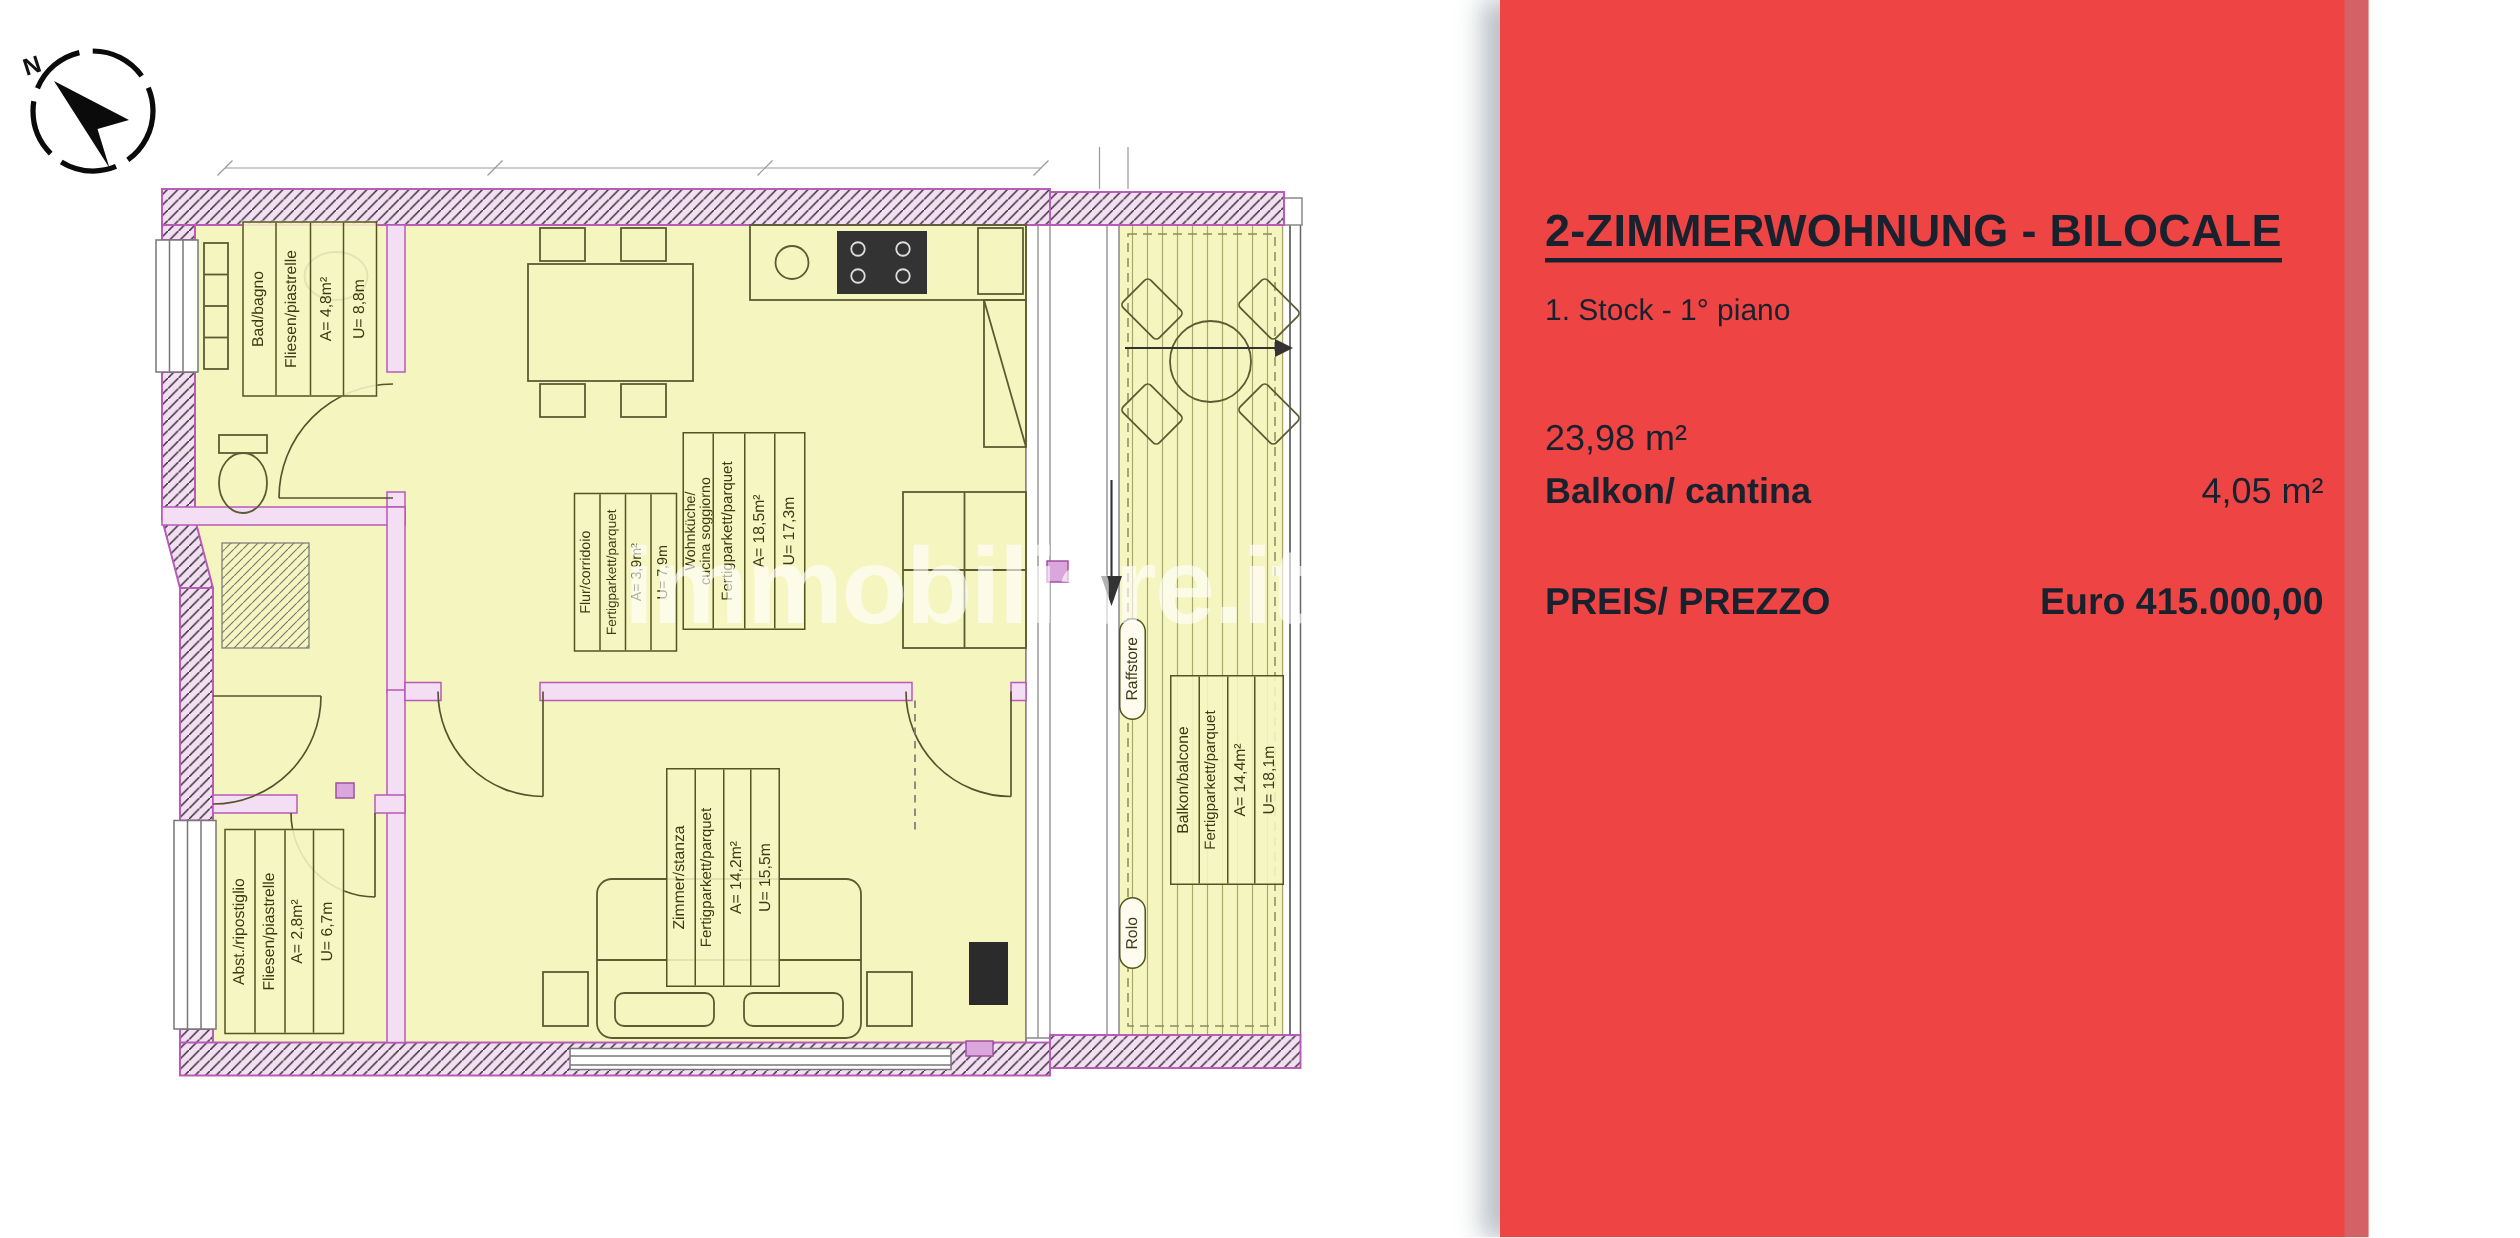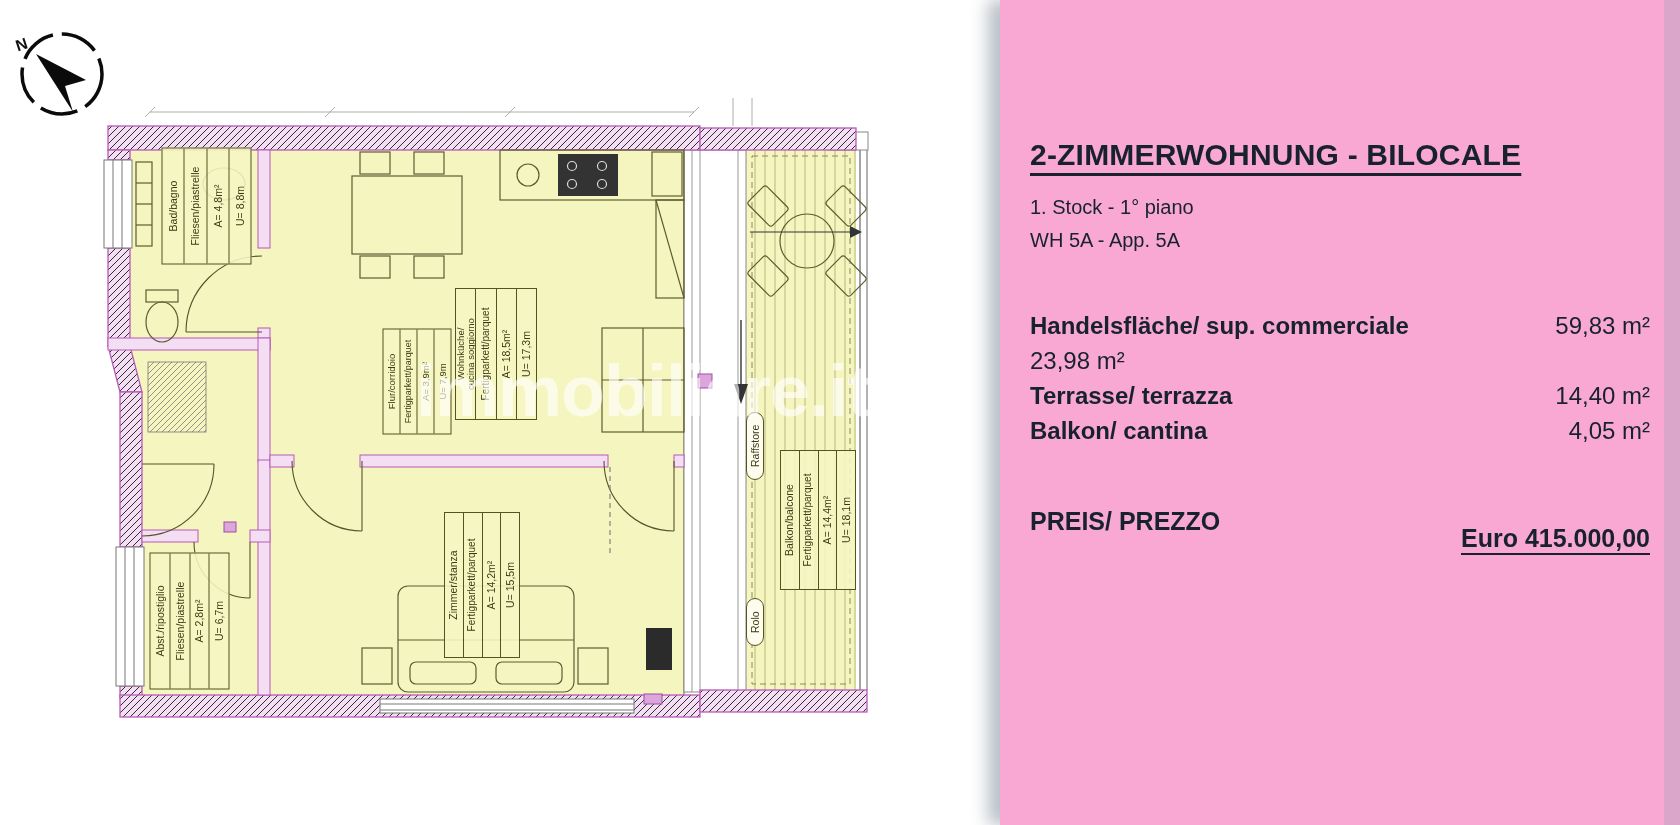--- a/index.html
+++ b/index.html
@@ -25,38 +25,38 @@
     border:1.4px solid #55531f;border-radius:10px;background:#fdfcee;color:#3c3a14;
     font-size:10.5px;display:flex;align-items:center;justify-content:center;
     box-sizing:border-box;}
 
   
   .compass{position:absolute;left:8px;top:16px;width:104px;height:108px;}
   .compass .n{position:absolute;left:8px;top:20px;font-weight:bold;font-size:16px;
     color:#111;transform:rotate(-18deg);}
 
   
-  .panel{position:absolute;left:1000px;top:0;width:680px;height:825px;
-    background:#f9a8d4;box-shadow:-12px 0 16px rgba(100,115,130,.45);}
+  .panel{position:absolute;left:1000px;top:0;width:579px;height:825px;
+    background:#ef4444;box-shadow:-12px 0 16px rgba(100,115,130,.45);}
   .panel-right-strip{position:absolute;right:0;top:0;width:16px;height:825px;
     background:rgba(145,165,180,.30);}
   .panel-inner{position:relative;z-index:3;padding:138px 30px 0 30px;color:#18222f;}
   .title{margin:0 0 24px 0;font-size:30px;font-weight:700;letter-spacing:.2px;
     text-decoration:underline;text-underline-offset:8px;text-decoration-thickness:2.5px;}
   .subtitle{font-size:20px;font-weight:400;margin-bottom:10px;}
   .area-table{margin-top:56px;}
   .arow{display:flex;justify-content:space-between;align-items:center;height:35px;
     font-size:24px;}
   .alabel{font-weight:700;}
   .avalue{font-weight:400;}
   .price-row{display:flex;justify-content:space-between;align-items:center;
     margin-top:42px;font-size:25px;}
   .plabel{font-weight:700;}
-  .pvalue{font-weight:700;text-decoration:underline;text-underline-offset:6px;
-    text-decoration-thickness:2px;margin-top:34px;}
+  .pvalue{font-weight:700;text-underline-offset:6px;
+    text-decoration-thickness:2px;}
 
   
   .watermark{position:absolute;left:416px;top:350px;z-index:2;font-size:72px;
     font-weight:700;letter-spacing:-1px;color:rgba(255,255,255,.62);
     pointer-events:none;white-space:nowrap;}
 </style>
 </head>
 <body>
 
 <div class="stage">
@@ -289,33 +289,24 @@
 
     <div class="pill" style="left:746px;top:412px;width:18px;height:68px;">Raffstore</div>
     <div class="pill" style="left:746px;top:598px;width:18px;height:48px;">Rolo</div>
   </div>
 
   <div class="panel">
     <div class="panel-right-strip"></div>
     <div class="panel-inner">
       <h1 class="title">2-ZIMMERWOHNUNG - BILOCALE</h1>
       <div class="subtitle">1. Stock - 1° piano</div>
-      <div class="subtitle">WH 5A - App. 5A</div>
 
       <div class="area-table">
         <div class="arow">
-          <span class="alabel">Handelsfläche/ sup. commerciale</span>
-          <span class="avalue">59,83 m²</span>
-        </div>
-        <div class="arow">
           <span class="avalue">23,98 m²</span>
-        </div>
-        <div class="arow">
-          <span class="alabel">Terrasse/ terrazza</span>
-          <span class="avalue">14,40 m²</span>
         </div>
         <div class="arow">
           <span class="alabel">Balkon/ cantina</span>
           <span class="avalue">4,05 m²</span>
         </div>
       </div>
 
       <div class="price-row">
         <span class="plabel">PREIS/ PREZZO</span>
         <span class="pvalue">Euro 415.000,00</span>

